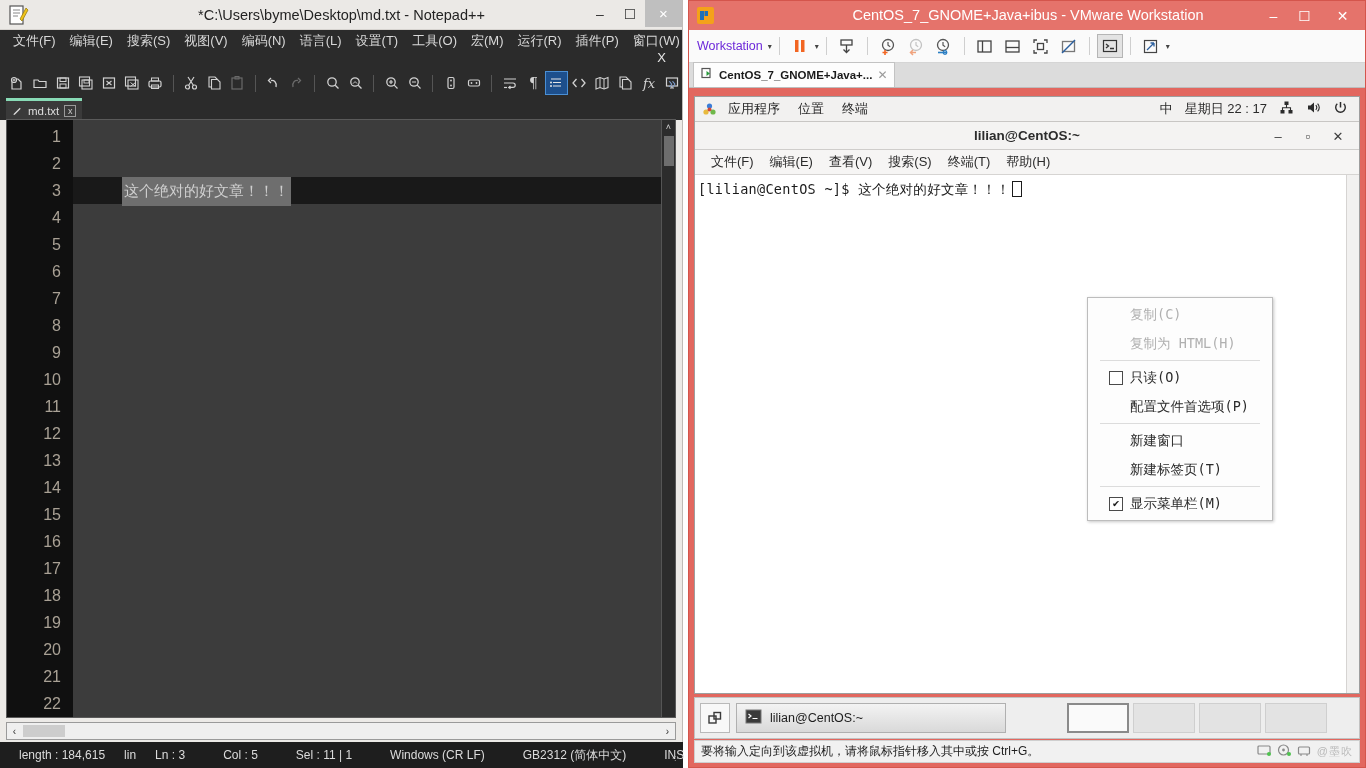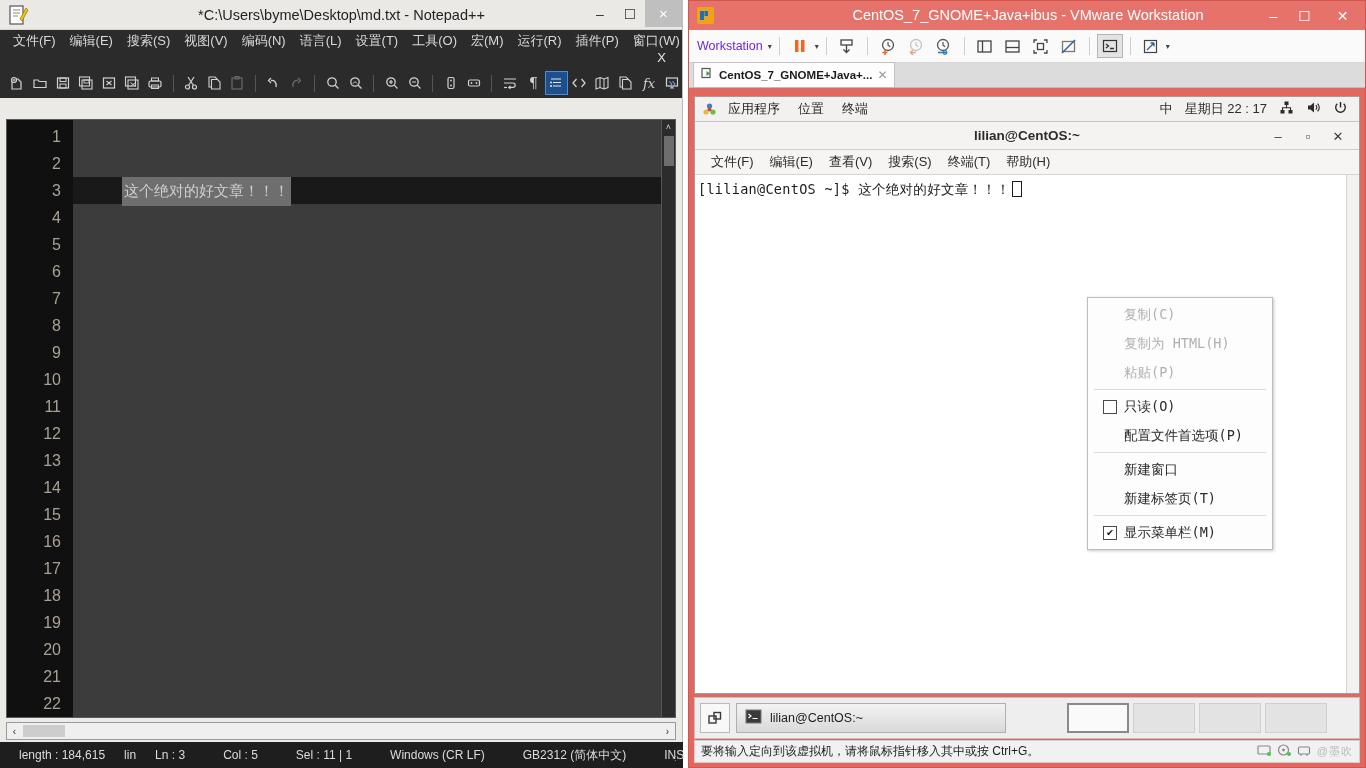--- a/index.html
+++ b/index.html
@@ -223,21 +223,21 @@
   #term-vscroll {
     position: absolute; right: 0; top: 0; bottom: 0; width: 13px;
     background: #f2f1f0; border-left: 1px solid #d6d4d2;
   }
 
   
   #ctxmenu {
     position: absolute; left: 392px; top: 122px; width: 186px;
     background: #fdfdfd; border: 1px solid #bdbdbd;
     box-shadow: 1px 1px 3px rgba(0,0,0,0.22);
-    padding: 2px 6px;
+    padding: 2px 12px;
   }
   .ctx-item {
     height: 29px; display: flex; align-items: center;
     padding-left: 9px; font-size: 13.5px; color: #2b2b2b; gap: 7px;
   }
   .ctx-item.disabled { color: #b0b0b0; }
   .ctx-sep { height: 1px; background: #dcdcdc; margin: 2px 0; }
   .ctx-chk {
     width: 14px; height: 14px; border: 1.5px solid #4a4a4a; background: #fff;
     display: flex; align-items: center; justify-content: center;
@@ -482,20 +482,31 @@
       </span>
       <span class="tb-ico">
         <svg width="16" height="16" viewBox="0 0 16 16">
             <rect x="2.5" y="3" width="11" height="8" fill="none" stroke="#d2d2d2" stroke-width="1.2"></rect>
             <path d="M6 13h4M8 11v2" stroke="#d2d2d2" stroke-width="1.2"></path>
           </svg>
       </span>
       <span id="tb-more">»</span>
     </div>
 
+    <div id="npp-tabbar">
+      <div id="npp-tab">
+        <span>
+          <svg width="11" height="11" viewBox="0 0 12 12">
+              <path d="M2 9.5L8.5 3l1 1L3 10.5 1.6 10.8z" fill="#dcdcdc"></path>
+            </svg>
+        </span>
+        <span id="npp-tab-label">md.txt</span>
+        <span id="npp-tab-close">x</span>
+      </div>
+    </div>
 
     <div id="npp-editor">
       <div id="npp-gutter">
           <div class="ln">1</div>
           <div class="ln">2</div>
           <div class="ln">3</div>
           <div class="ln">4</div>
           <div class="ln">5</div>
           <div class="ln">6</div>
           <div class="ln">7</div>
@@ -740,23 +751,20 @@
           <div id="term-vscroll"></div>
 
           
           <div id="ctxmenu">
               <div class="ctx-item disabled ctx-indent">
                 <span>复制(C)</span>
               </div>
               <div class="ctx-item disabled ctx-indent">
                 <span>复制为 HTML(H)</span>
               </div>
-              <div class="ctx-item disabled ctx-indent">
-                <span>粘贴(P)</span>
-              </div>
               <div class="ctx-sep"></div>
               <div class="ctx-item">
                 <span class="ctx-chk"></span>
                 <span>只读(O)</span>
               </div>
               <div class="ctx-item ctx-indent">
                 <span>配置文件首选项(P)</span>
               </div>
               <div class="ctx-sep"></div>
               <div class="ctx-item ctx-indent">

